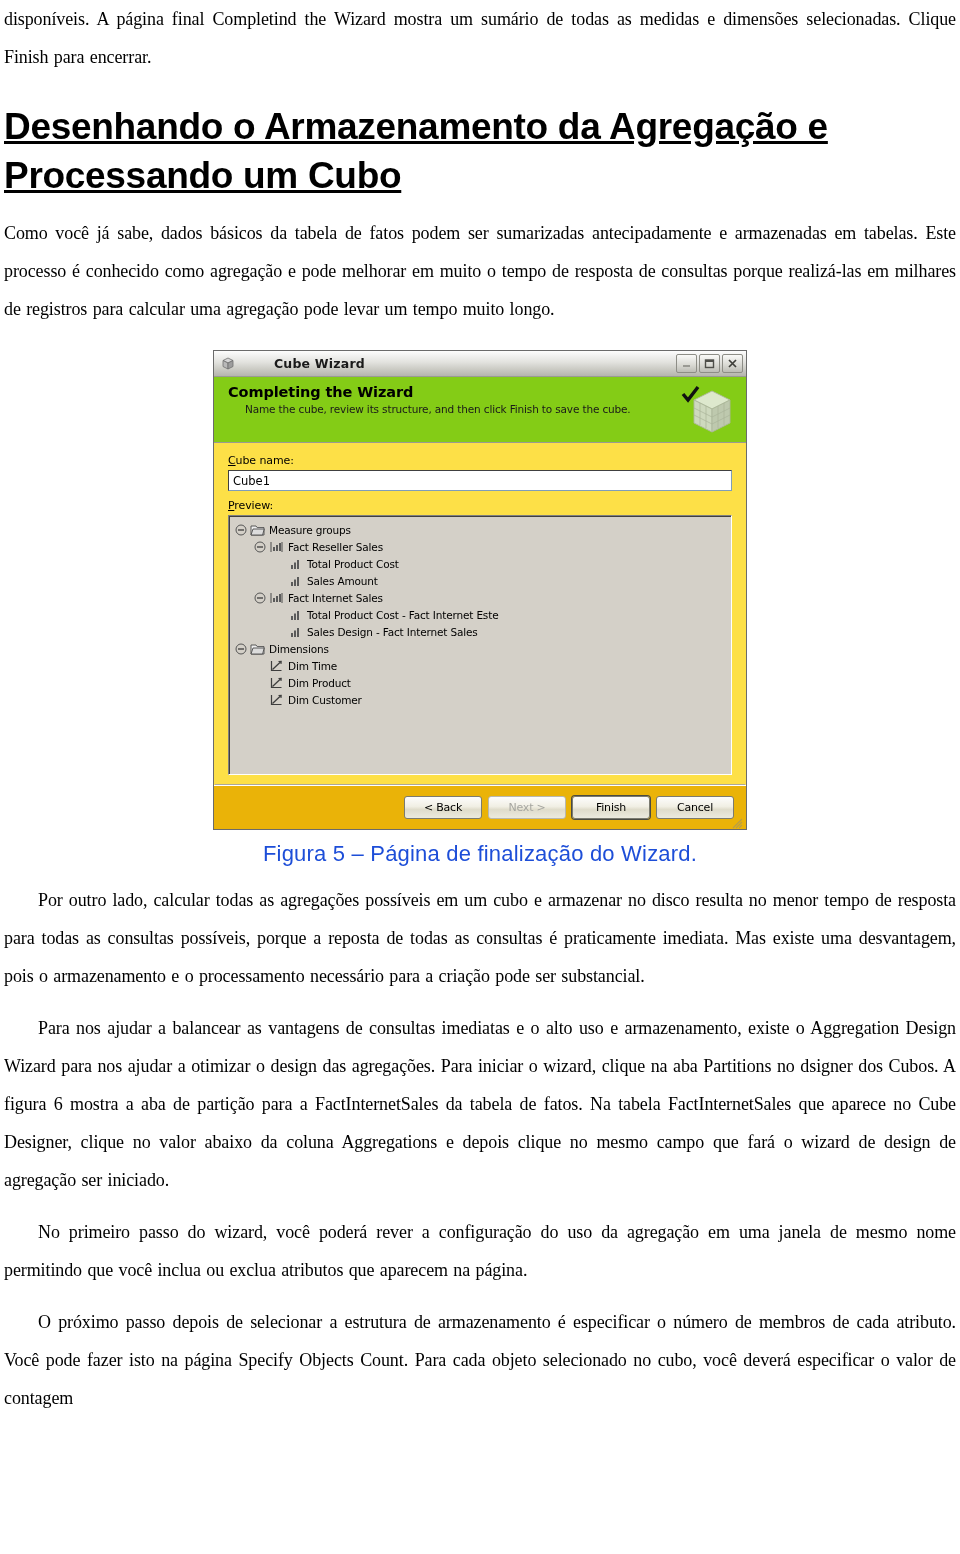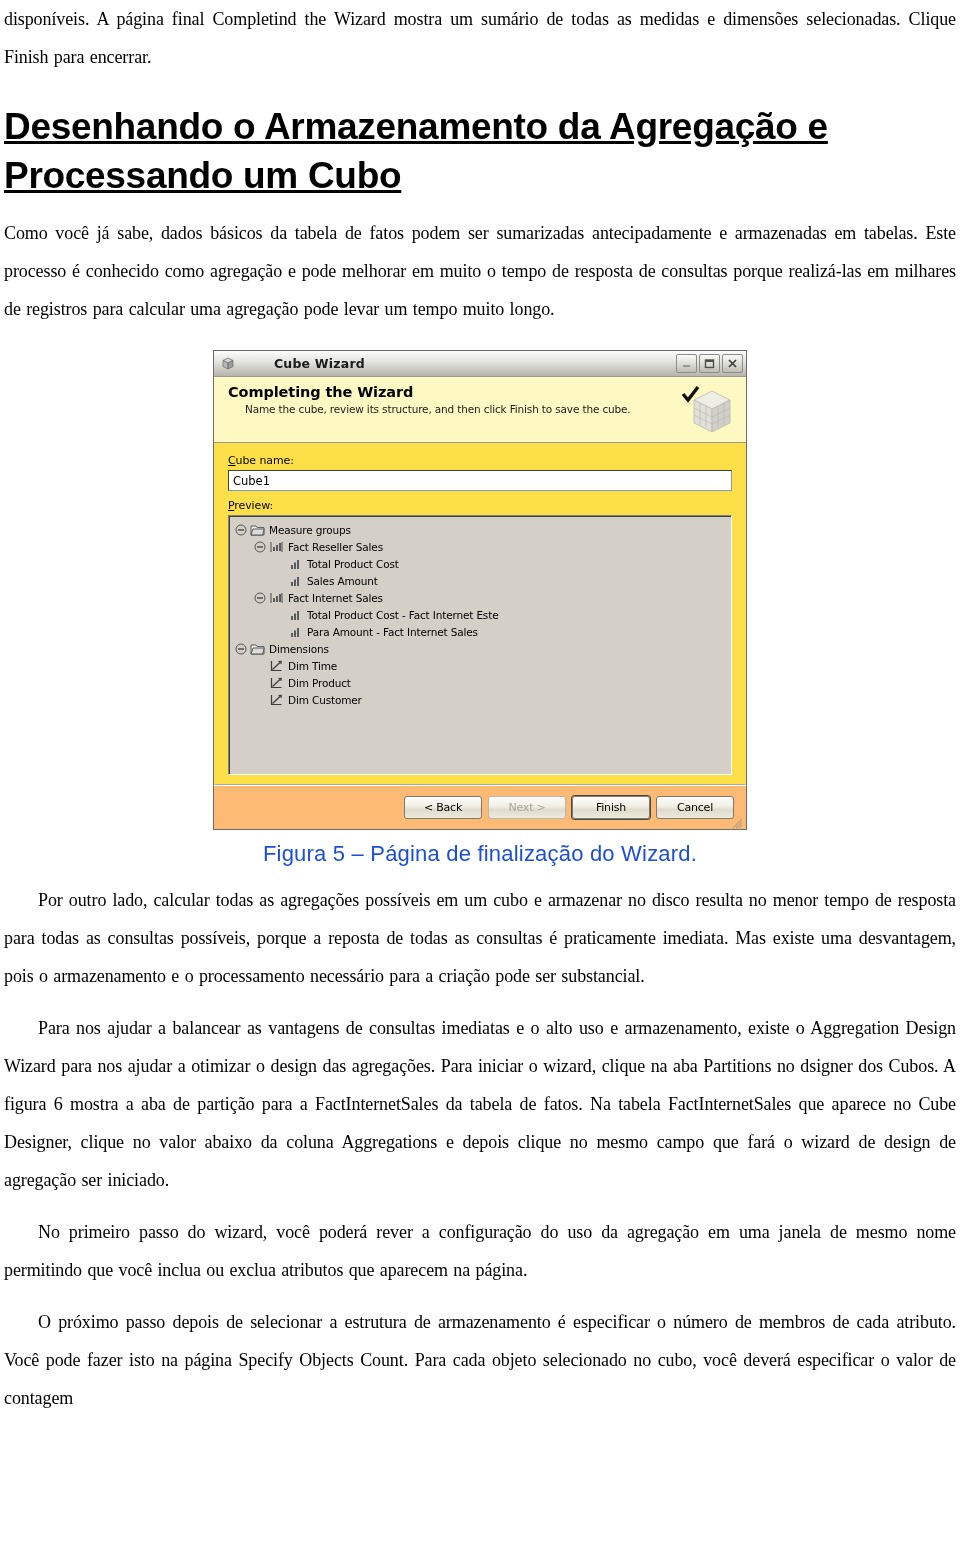--- a/index.html
+++ b/index.html
@@ -103,21 +103,21 @@
     width: 21px; height: 19px;
     border: 1px solid #8d8d86;
     background: linear-gradient(to bottom, #fafaf8, #d8d8d2 60%, #bdbdb6);
     display: flex; align-items: center; justify-content: center;
     border-radius: 2px;
   }
   .winbtn svg { display: block; }
 
   
   .banner {
-    background: #fef9c3;
+    background: #84cc16;
     border-bottom: 1px solid #9a9a92;
     height: 66px;
     flex: 0 0 66px;
     display: flex;
     align-items: flex-start;
     padding: 7px 4px 0 14px;
     position: relative;
   }
   .banner-texts { flex: 1 1 auto; }
   .banner-title {
@@ -213,21 +213,21 @@
   .dlg-footer {
     flex: 0 0 44px;
     height: 44px;
     border-top: 1px solid #ffffff;
     box-shadow: 0 -2px 0 -1px #aca899;
     display: flex;
     align-items: center;
     justify-content: flex-end;
     gap: 6px;
     padding: 0 12px 0 0;
-    background: #fdba74;
+    background: #eab308;
   }
   .btn {
     width: 78px; height: 23px;
     border: 1px solid #7b7b70;
     border-radius: 3px;
     background: linear-gradient(to bottom, #fdfdfc 0%, #f1efe4 45%, #dfdccb 60%, #eceade 100%);
     font-family: "DejaVu Sans", sans-serif;
     font-size: 11px;
     color: #000;
     display: flex; align-items: center; justify-content: center;
@@ -414,21 +414,21 @@
 
           <div class="tnode tw-2">
             <span class="expander-spacer"></span>
             <span class="tico">
               <svg width="15" height="14" viewBox="0 0 15 14">
                 <rect x="3" y="8" width="2" height="4" fill="#5a5a5a"></rect>
                 <rect x="6" y="5.5" width="2" height="6.5" fill="#5a5a5a"></rect>
                 <rect x="9" y="3" width="2" height="9" fill="#5a5a5a"></rect>
               </svg>
             </span>
-            <span>Para Amount - Fact Internet Sales</span>
+            <span>Sales Design - Fact Internet Sales</span>
           </div>
 
           <div class="tnode tw-0">
             <span class="expander">
               <svg width="12" height="12" viewBox="0 0 12 12">
                 <circle cx="6" cy="6" r="5" fill="none" stroke="#555" stroke-width="1"></circle>
                 <rect x="3" y="5.4" width="6" height="1.2" fill="#333"></rect>
               </svg>
             </span>
             <span class="tico">

